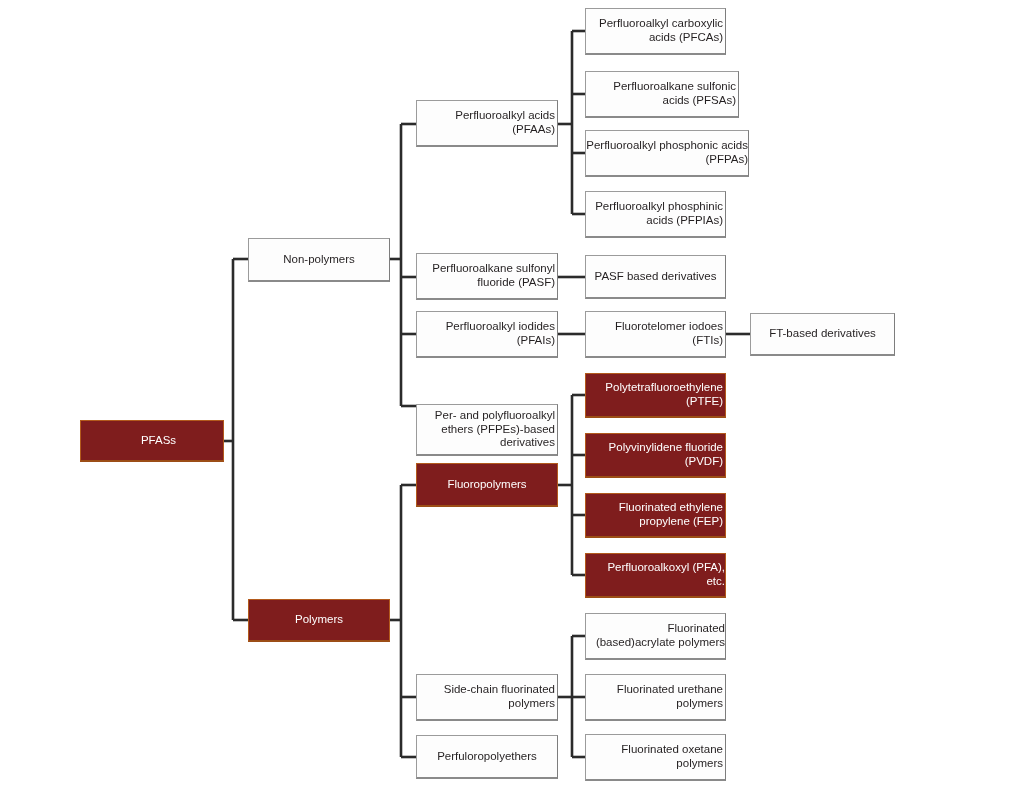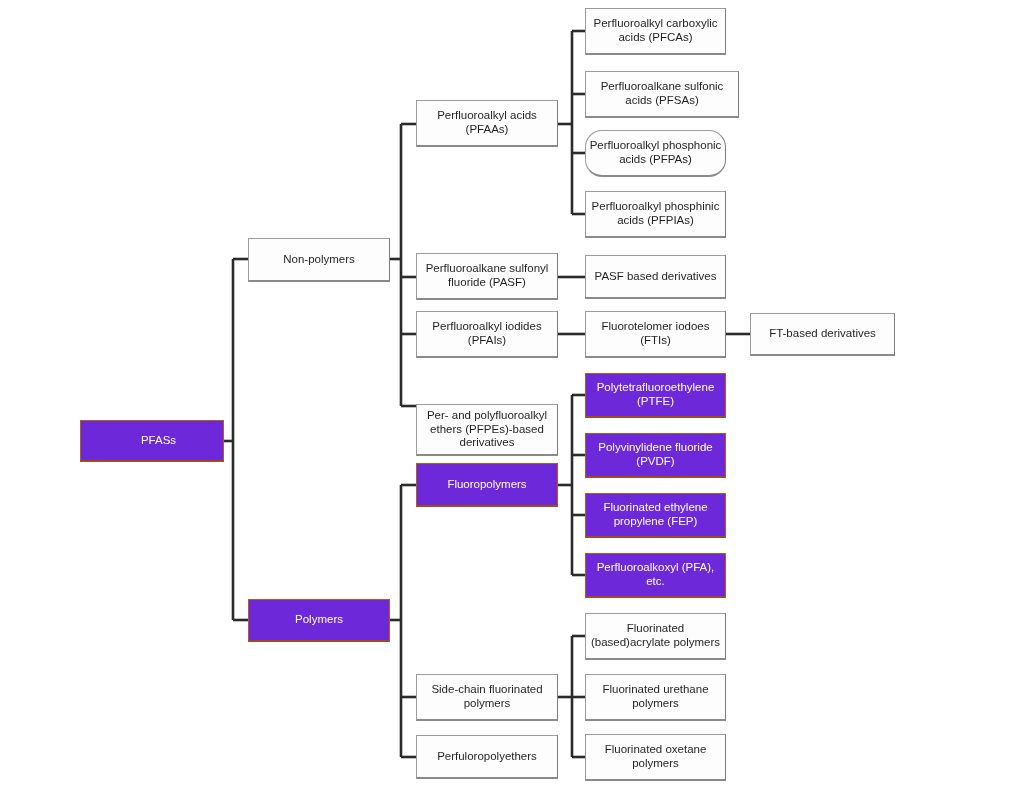--- a/index.html
+++ b/index.html
@@ -5,34 +5,34 @@
   html,body{margin:0;padding:0;}
   body{
     width:1024px;height:790px;background:#ffffff;
     font-family:"Liberation Sans",sans-serif;
     overflow:hidden;position:relative;
   }
   #canvas{position:absolute;left:0;top:0;width:1024px;height:790px;}
   .node{
     position:absolute;box-sizing:border-box;
     display:flex;align-items:center;justify-content:center;
-    text-align:center;line-height:1.18;
+    text-align:right;line-height:1.18;
     font-size:11.5px;
     z-index:3;
   }
   .node .txt{display:block;padding:0 2px;}
   .node.white{
     background:#fdfdfd;
     border:1px solid #9b9b9b;
     border-right-color:#7d7d7d;
     border-bottom:2px solid #8a8a8a;
     color:#231f20;
   }
   .node.orange{
-    background:#6d28d9;
+    background:#7f1d1d;
     border:1px solid #b35a1c;
     border-bottom:2px solid #9c4e16;
     color:#ffffff;
   }
   .node.tight .txt{padding:0;}
   svg.links{position:absolute;left:0;top:0;width:1024px;height:790px;z-index:1;}
   svg.links path, svg.links line{fill:none;stroke:#2b2b2b;stroke-width:2.6;}
 </style>
 </head>
 <body>
@@ -114,21 +114,21 @@
   </div>
 
   <div class="node white" style="left:585px;top:8px;width:141px;height:47px;">
     <span class="txt">Perfluoroalkyl carboxylic acids (PFCAs)</span>
   </div>
 
   <div class="node white" style="left:585px;top:71px;width:154px;height:47px;">
     <span class="txt">Perfluoroalkane sulfonic acids (PFSAs)</span>
   </div>
 
-  <div class="node white tight" style="left:585px;top:130px;width:141px;height:47px;border-radius:17px;">
+  <div class="node white tight" style="left:585px;top:130px;width:164px;height:47px;">
     <span class="txt">Perfluoroalkyl phosphonic acids (PFPAs)</span>
   </div>
 
   <div class="node white" style="left:585px;top:191px;width:141px;height:47px;">
     <span class="txt">Perfluoroalkyl phosphinic acids (PFPIAs)</span>
   </div>
 
   <div class="node white" style="left:585px;top:255px;width:141px;height:44px;">
     <span class="txt">PASF based derivatives</span>
   </div>

